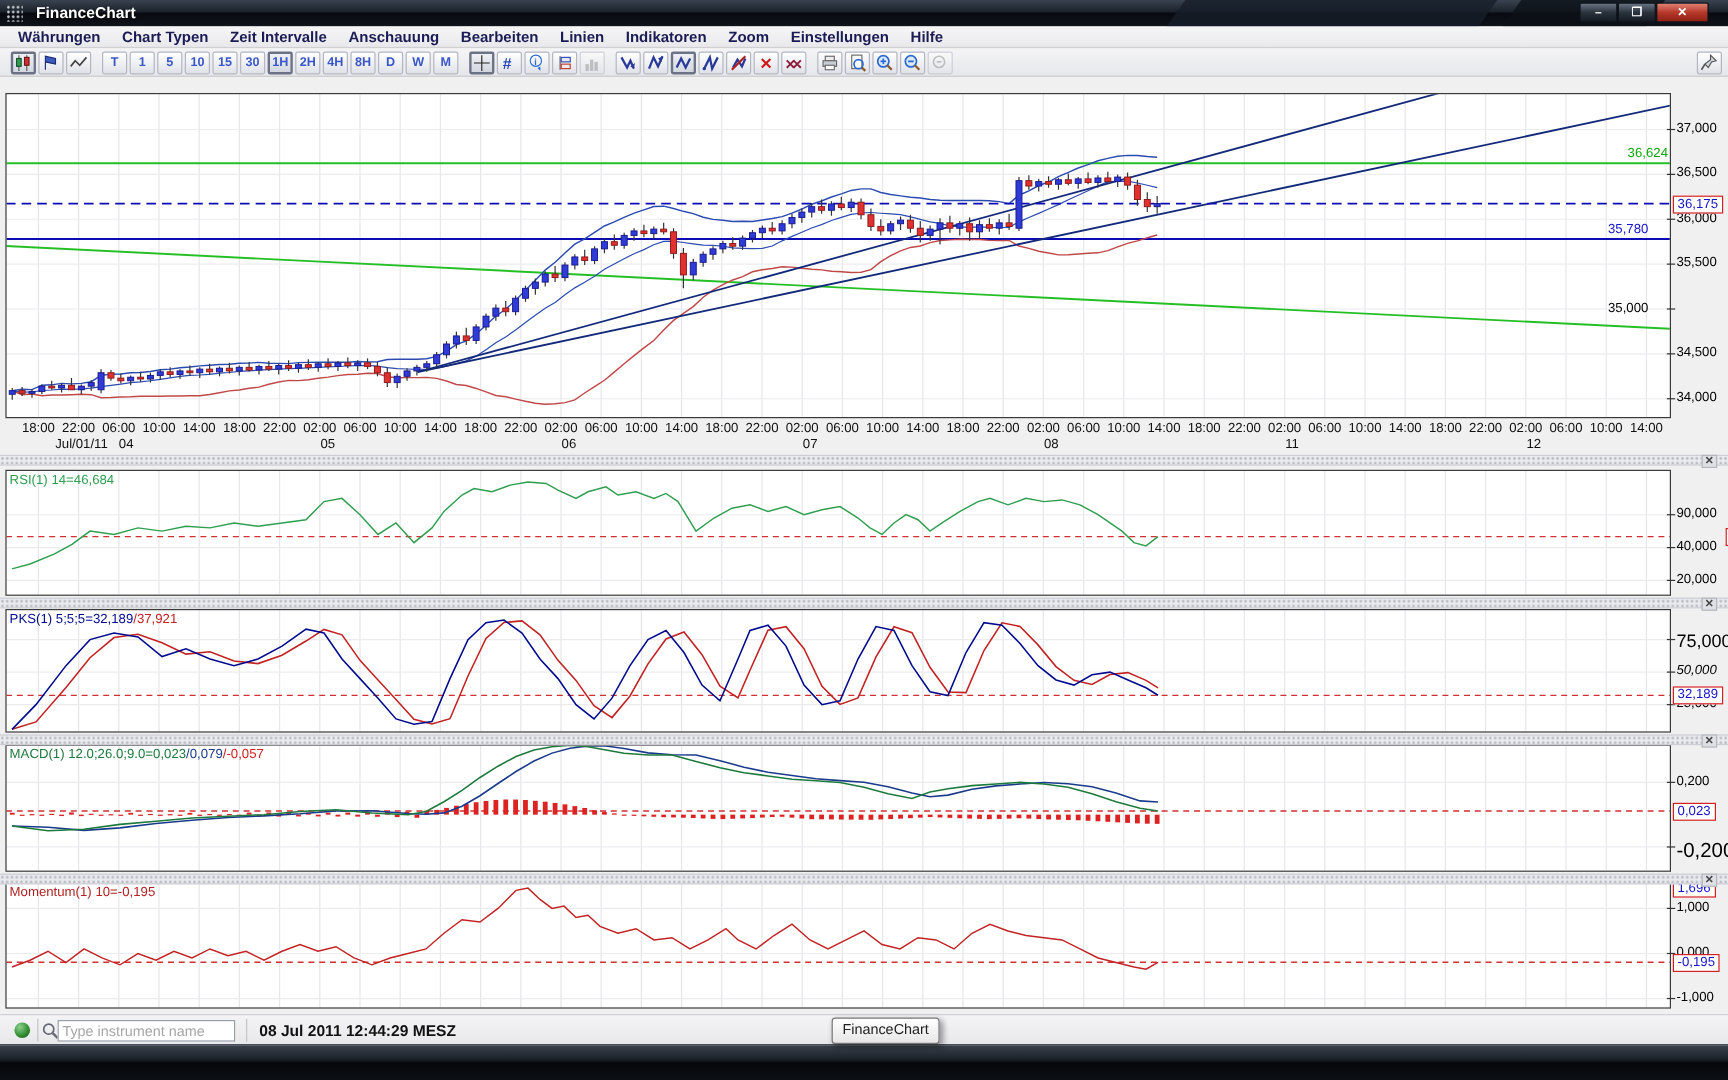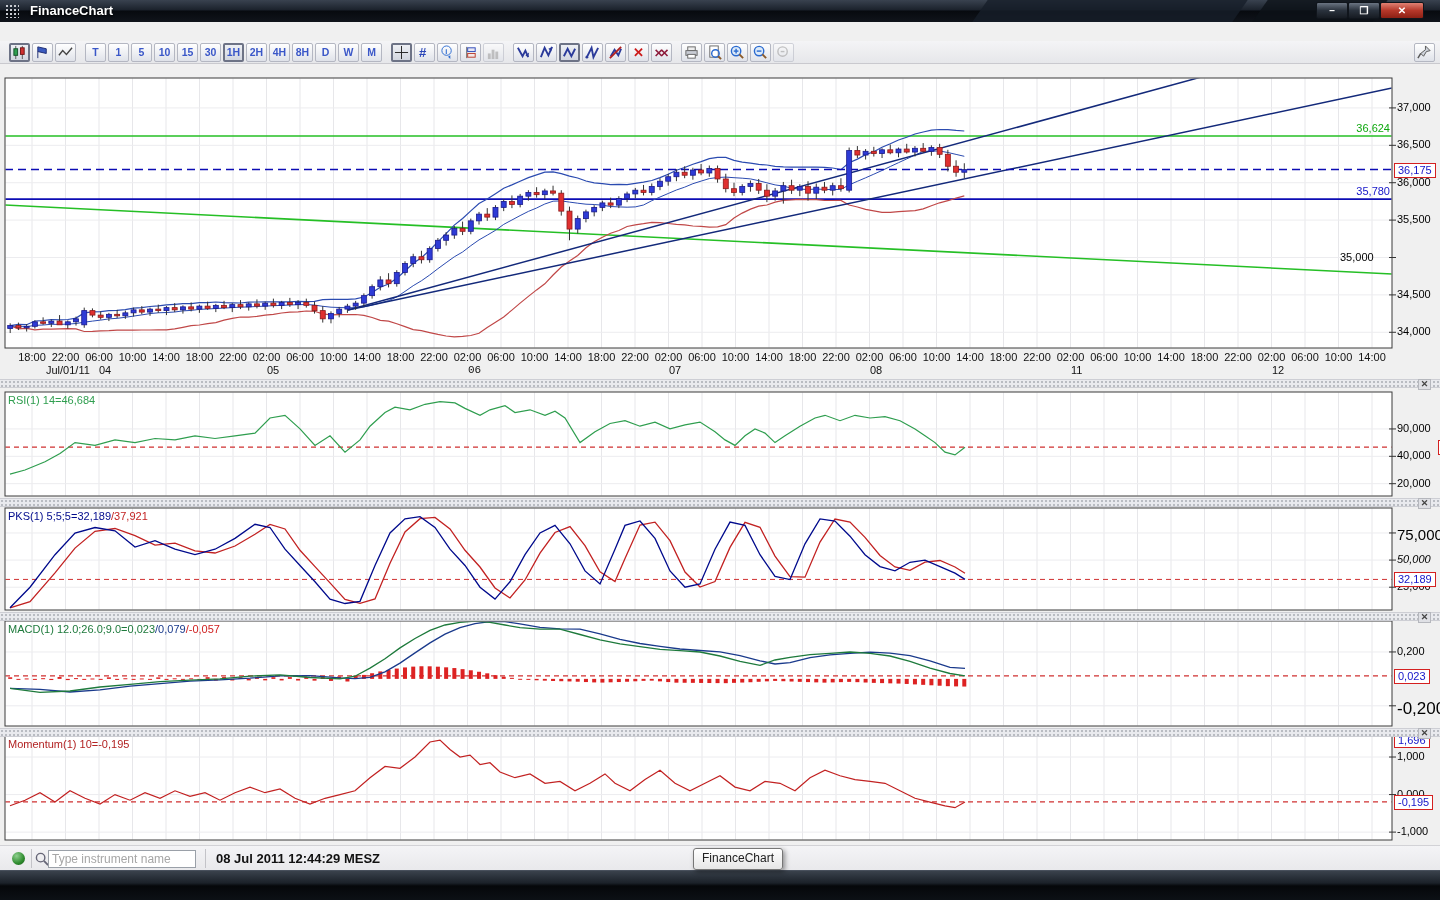--- a/index.html
+++ b/index.html
@@ -74,20 +74,32 @@
 <div id="titlebar">
   <div class="streak1"></div>
   <div class="streak2"></div>
   <div id="app-icon"></div>
   <div id="title-text">FinanceChart</div>
   <div class="winbtn" style="left:1316px;width:30px;">–</div>
   <div class="winbtn" style="left:1348px;width:30px;">❐</div>
   <div class="winbtn" id="btn-close" style="left:1380px;width:42px;">✕</div>
 </div>
 
+<div id="menubar">
+      <div class="menu-item">Währungen</div>
+      <div class="menu-item">Chart Typen</div>
+      <div class="menu-item">Zeit Intervalle</div>
+      <div class="menu-item">Anschauung</div>
+      <div class="menu-item">Bearbeiten</div>
+      <div class="menu-item">Linien</div>
+      <div class="menu-item">Indikatoren</div>
+      <div class="menu-item">Zoom</div>
+      <div class="menu-item">Einstellungen</div>
+      <div class="menu-item">Hilfe</div>
+    </div>
 <div id="toolbar">
       <div class="tbtn active">
         <svg width="15" height="15" viewBox="0 0 16 16">
           <line x1="4" y1="1" x2="4" y2="15" stroke="#555"></line>
           <rect x="2" y="4" width="4" height="7" fill="#2e9e4f" stroke="#14502a"></rect>
           <line x1="11" y1="1" x2="11" y2="15" stroke="#555"></line>
           <rect x="9" y="3" width="4" height="7" fill="#d03030" stroke="#701515"></rect>
         </svg>
       </div>
       <div class="tbtn">
@@ -885,21 +897,21 @@
       <div class="panel-hit" style="top: 78px; height: 270px;"></div>
       <div class="abs" style="left: 1397px; top: 100.917px; font-size: 11px; color: rgb(0, 0, 0);">37,000</div>
       <div class="abs" style="left: 1397px; top: 138.313px; font-size: 11px; color: rgb(0, 0, 0);">36,500</div>
       <div class="abs" style="left: 1397px; top: 175.709px; font-size: 11px; color: rgb(0, 0, 0);">36,000</div>
       <div class="abs" style="left: 1397px; top: 213.105px; font-size: 11px; color: rgb(0, 0, 0);">35,500</div>
       <div class="abs" style="left: 1340px; top: 250.501px; font-size: 11px; color: rgb(0, 0, 0);">35,000</div>
       <div class="abs" style="left: 1397px; top: 287.898px; font-size: 11px; color: rgb(0, 0, 0);">34,500</div>
       <div class="abs" style="left: 1397px; top: 325.294px; font-size: 11px; color: rgb(0, 0, 0);">34,000</div>
       <div class="val-box" style="top: 162.62px;">36,175</div>
       <div class="abs" style="left: 1340px; top: 122.039px; width: 50px; text-align: right; font-size: 11px; color: rgb(13, 168, 13);">36,624</div>
-      <div class="abs" style="left: 1340px; top: 185.163px; width: 50px; text-align: right; font-size: 11px; color: rgb(20, 20, 200);">35,780</div>
+      <div class="abs" style="left: 1340px; top: 185.163px; width: 29px; text-align: right; font-size: 11px; color: rgb(20, 20, 200);">35,780</div>
       <div class="panel-hit" style="top: 392px; height: 104px;"></div>
       <div class="abs" style="left: 1397px; top: 421.947px; font-size: 11px; color: rgb(0, 0, 0);">90,000</div>
       <div class="abs" style="left: 1397px; top: 449.316px; font-size: 11px; color: rgb(0, 0, 0);">40,000</div>
       <div class="abs" style="left: 1397px; top: 476.684px; font-size: 11px; color: rgb(0, 0, 0);">20,000</div>
       <div class="val-box" style="top: 440.169px; margin-left: 44px;">46,684</div>
       <div class="abs" style="left: 8px; top: 394px; font-size: 11px; color: rgb(47, 158, 79);">RSI(1) 14=46,684</div>
       <div class="panel-hit" style="top: 508px; height: 102px;"></div>
       <div class="abs" style="left: 1397px; top: 525.957px; font-size: 15px; color: rgb(0, 0, 0);">75,000</div>
       <div class="abs" style="left: 1397px; top: 553.085px; font-size: 11px; color: rgb(0, 0, 0); font-style: italic;">50,000</div>
       <div class="abs" style="left: 1397px; top: 580.213px; font-size: 11px; color: rgb(0, 0, 0);">25,000</div>
@@ -954,21 +966,21 @@
       <div class="tick-label" style="left: 1171px; top: 351px;">14:00</div>
       <div class="tick-label" style="left: 1204.5px; top: 351px;">18:00</div>
       <div class="tick-label" style="left: 1238px; top: 351px;">22:00</div>
       <div class="tick-label" style="left: 1271.5px; top: 351px;">02:00</div>
       <div class="tick-label" style="left: 1305px; top: 351px;">06:00</div>
       <div class="tick-label" style="left: 1338.5px; top: 351px;">10:00</div>
       <div class="tick-label" style="left: 1372px; top: 351px;">14:00</div>
       <div class="date-label" style="left: 46px; top: 364px;">Jul/01/11</div>
       <div class="date-label" style="left: 99px; top: 364px;">04</div>
       <div class="date-label" style="left: 267px; top: 364px;">05</div>
-      <div class="date-label" style="left: 468px; top: 364px; font-family: Liberation Mono, monospace;">06</div>
+      <div class="date-label" style="left: 468px; top: 364px;">06</div>
       <div class="date-label" style="left: 669px; top: 364px;">07</div>
       <div class="date-label" style="left: 870px; top: 364px;">08</div>
       <div class="date-label" style="left: 1071px; top: 364px;">11</div>
       <div class="date-label" style="left: 1272px; top: 364px;">12</div>
       <div class="splitter" style="top: 379px;">
         <div class="xbtn">✕</div>
       </div>
       <div class="splitter" style="top: 498px;">
         <div class="xbtn">✕</div>
       </div>

